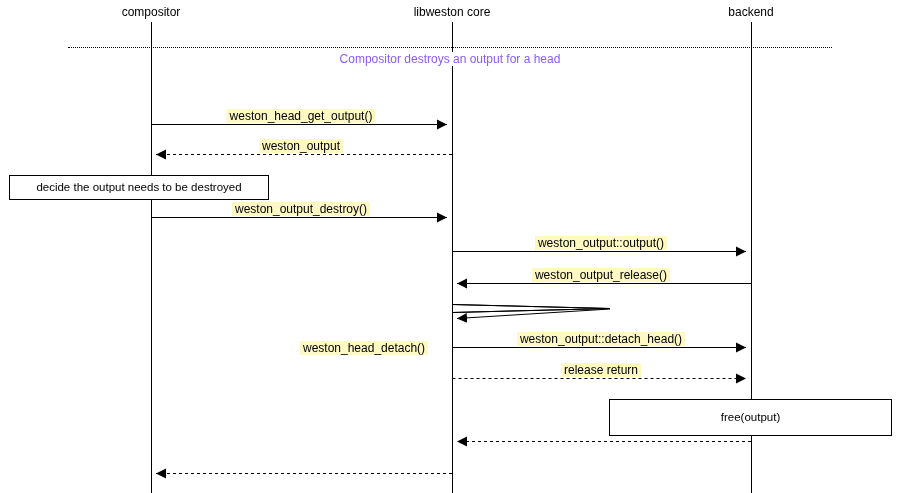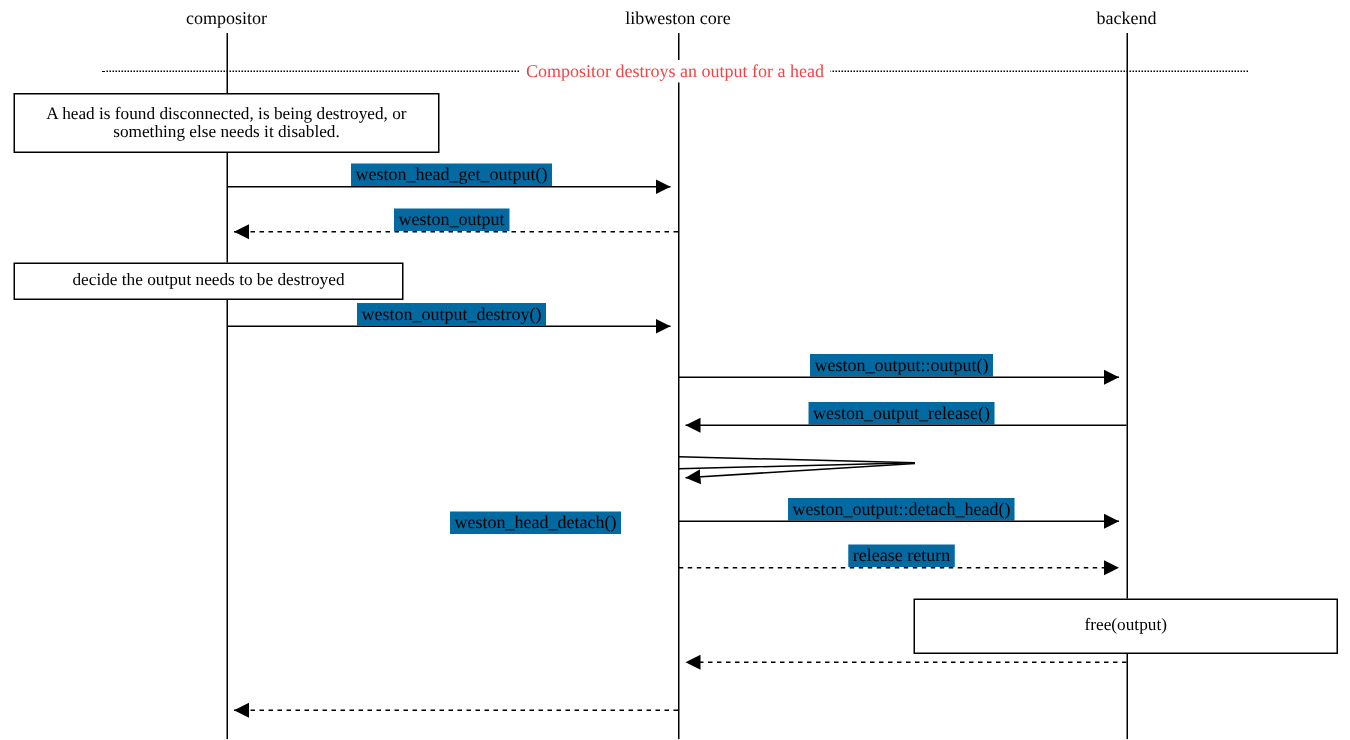--- a/index.html
+++ b/index.html
@@ -5,21 +5,21 @@
   html, body {
     margin: 0;
     padding: 0;
     background: #ffffff;
   }
   #canvas {
     position: relative;
     width: 900px;
     height: 493px;
     background: #ffffff;
-    font-family: Liberation Serif, serif;
+    font-family: Liberation Sans, sans-serif;
     overflow: hidden;
   }
   .actor-label {
     position: absolute;
     font-size: 12px;
     color: #000000;
     white-space: nowrap;
     text-align: center;
     transform: translateX(-50%);
     top: 5px;
@@ -44,40 +44,41 @@
     justify-content: center;
     line-height: 12.5px;
     padding: 1px 4px;
   }
   .msg-label {
     position: absolute;
     font-size: 12px;
     color: #000000;
     white-space: nowrap;
     transform: translateX(-50%);
-    background: #0369a1;
+    background: #fef9c3;
     padding: 0 3px;
   }
   .msg-label.right-of {
     transform: none;
     margin-top: 41px;
   }
   .divider-line {
     position: absolute;
     height: 0;
     border-top: 1px dotted #000000;
   }
   .divider-label {
     position: absolute;
     font-size: 12px;
-    color: #ef4444;
+    color: #8b5cf6;
     white-space: nowrap;
     background: #ffffff;
     transform: translateX(-50%);
     padding: 0 4px;
+    margin-top: 12px;
   }
   svg.overlay {
     position: absolute;
     left: 0;
     top: 0;
     width: 900px;
     height: 493px;
     pointer-events: none;
   }
 </style>
@@ -90,21 +91,20 @@
   <div class="actor-label" style="left:452px;text-align:right;">libweston core</div>
   <div class="actor-label" style="left:751px;">backend</div>
 
   <div class="lifeline" style="left:151px;"></div>
   <div class="lifeline" style="left:452px;"></div>
   <div class="lifeline" style="left:751px;"></div>
 
   <div class="divider-line" style="left:68px; top:47px; width:764px;"></div>
   <div class="divider-label" style="left:450px; top:40px;">Compositor destroys an output for a head</div>
 
-  <div class="note-box" style="left:9px; top:62px; width:284px; height:40px;">A head is found disconnected, is being destroyed, or something else needs it disabled.</div>
   <div class="note-box" style="left:9px; top:175px; width:260px; height:25px;">decide the output needs to be destroyed</div>
   <div class="note-box" style="left:609px; top:399px; width:283px; height:37px;">free(output)</div>
 
   <div class="msg-label" style="left:301px; top:109px;">weston_head_get_output()</div>
   <div class="msg-label" style="left:301px; top:139px;">weston_output</div>
   <div class="msg-label" style="left:301px; top:202px;">weston_output_destroy()</div>
   <div class="msg-label" style="left:601px; top:236px;">weston_output::output()</div>
   <div class="msg-label" style="left:601px; top:268px;">weston_output_release()</div>
   <div class="msg-label right-of" style="left:300px; top:300px;">weston_head_detach()</div>
   <div class="msg-label" style="left:601px; top:332px;">weston_output::detach_head()</div>

